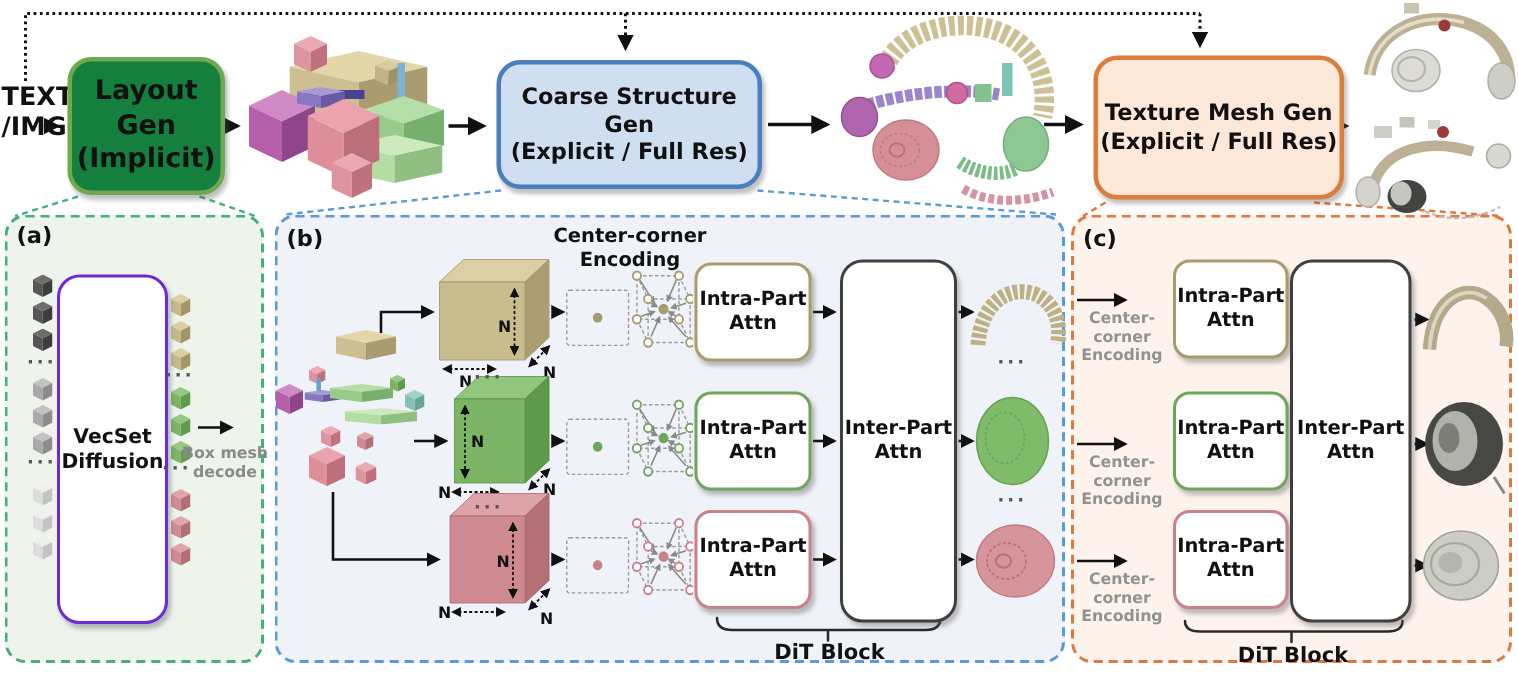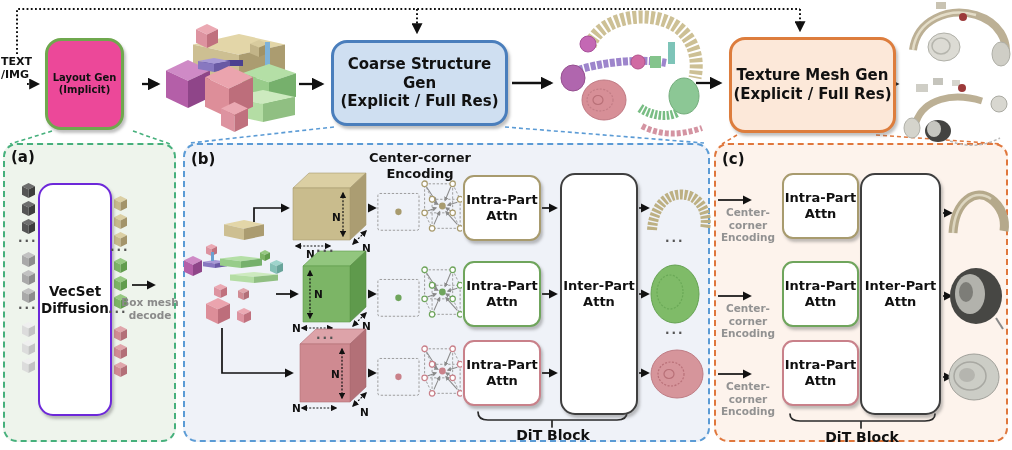--- a/index.html
+++ b/index.html
@@ -7,31 +7,31 @@
          font-family:"DejaVu Sans","Liberation Sans",sans-serif;overflow:hidden;}
   .abs{position:absolute;box-sizing:border-box;}
   .panel{border-radius:14px;border:2px dashed;}
   #panel-a{left:3px;top:143px;width:173px;height:299px;border-color:#46b07c;background:#eef4ec;}
   #panel-b{left:183px;top:143px;width:527px;height:299px;border-color:#5b9bd5;background:#eff2f8;}
   #panel-c{left:714px;top:143px;width:294px;height:299px;border-color:#e0773c;background:#fdf3ec;}
   #gfx{position:absolute;left:0;top:0;pointer-events:none;}
   .box{display:flex;align-items:center;justify-content:center;text-align:center;
        font-weight:bold;color:#111;border-radius:16px;white-space:pre-line;line-height:1.25;
        box-shadow:2px 3px 3px rgba(90,90,90,.38);}
-  #layout-box{left:45px;top:38px;width:79px;height:92px;border:3px solid #6fa84e;background:#ec4899;font-size:10px;}
+  #layout-box{left:45px;top:38px;width:105px;height:92px;border:3px solid #6fa84e;background:#15803d;font-size:18px;}
   #coarse-box{left:331px;top:40px;width:177px;height:86px;border:3px solid #4a7ebc;background:#cfdff1;font-size:15px;}
   #texture-box{left:729px;top:37px;width:167px;height:96px;border:3px solid #dd7d3d;background:#fce8d9;font-size:15px;}
   #vecset-box{left:38px;top:183px;width:74px;height:233px;border:2px solid #6d28d9;background:#fff;font-size:13.5px;border-radius:15px;}
   .intra{width:78px;height:66px;border:2.5px solid;background:#fff;font-size:13px;border-radius:11px;}
   .inter{width:78px;height:242px;border:2.5px solid #3f3f3f;background:#fff;font-size:13px;border-radius:15px;}
   .tag{font-weight:bold;font-size:15px;color:#111;}
   .cap{font-weight:bold;text-align:center;color:#111;white-space:pre-line;line-height:1.2;}
   .cap-grey{font-weight:bold;text-align:center;color:#929292;white-space:pre-line;line-height:1.2;font-size:10.5px;}
   .dots{font-weight:bold;color:#555;font-size:12px;letter-spacing:2px;}
-  .input-lbl{font-weight:bold;font-size:11px;color:#111;white-space:pre-line;line-height:1.2;}
+  .input-lbl{font-weight:bold;font-size:17px;color:#111;white-space:pre-line;line-height:1.2;}
   
   .arrow{stroke:#111;stroke-width:2.3;fill:none;}
   .arrow-thin{stroke:#111;stroke-width:1.7;fill:none;}
   .dot-line{fill:none;stroke:#111;stroke-width:2;stroke-dasharray:1.8 2.4;}
   .conn{fill:none;stroke-width:1.6;stroke-dasharray:4 3;}
   .dim{stroke:#111;stroke-width:1.2;stroke-dasharray:2 1.6;fill:none;}
   .ntext{font:bold 10.5px "DejaVu Sans",sans-serif;fill:#111;}
   .brace{fill:none;stroke:#2a2a2a;stroke-width:1.7;stroke-linecap:round;}
   .ccd{fill:none;stroke:#9a9a9a;stroke-width:1;stroke-dasharray:2.5 1.8;}
   .ccdot{fill:var(--cc,#888);}

